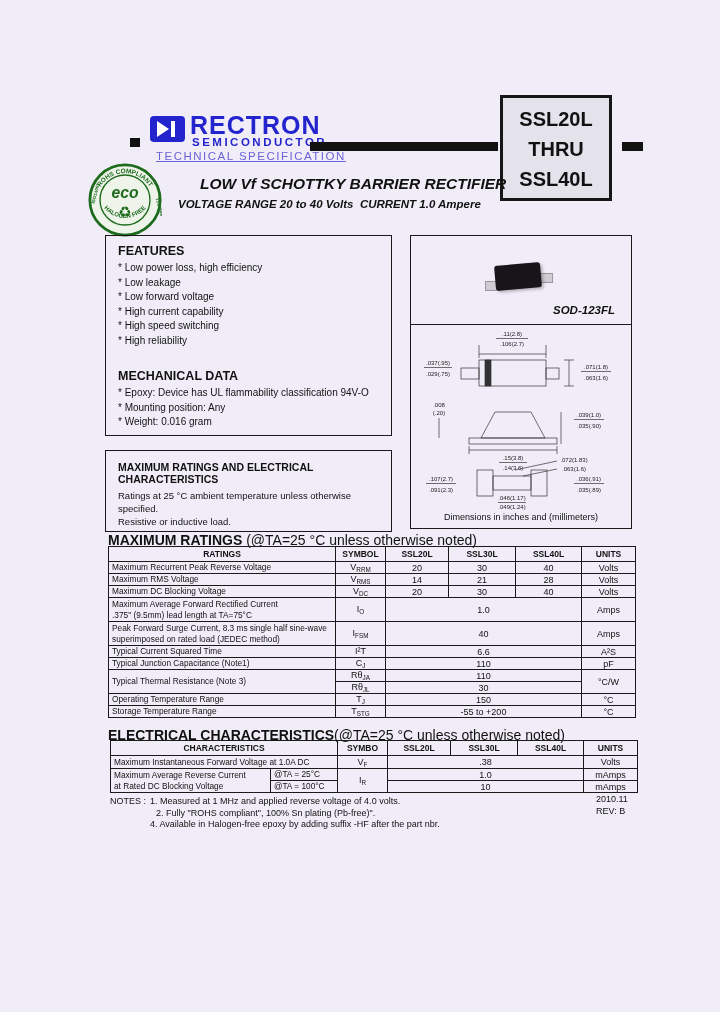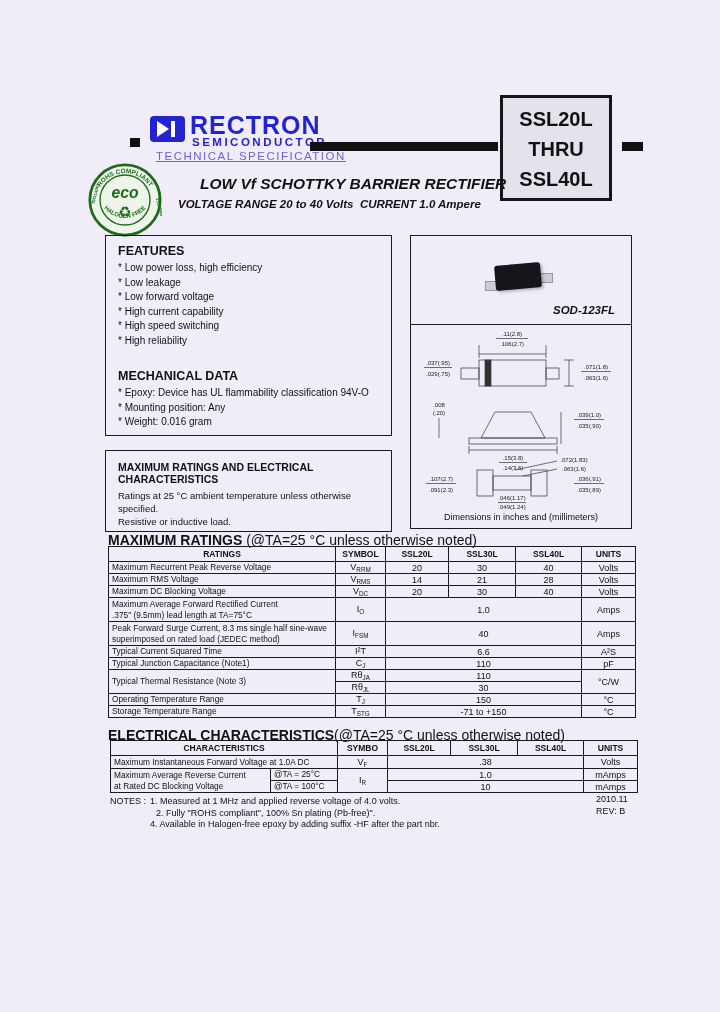--- a/index.html
+++ b/index.html
@@ -265,21 +265,21 @@
     </tr>
     <tr class="h12">
       <td class="rname">Operating Temperature Range</td>
       <td class="sym"><span>T</span><span class="ss">J</span></td>
       <td class="val" colspan="3">150</td>
       <td class="val">°C</td>
     </tr>
     <tr class="h12">
       <td class="rname">Storage Temperature Range</td>
       <td class="sym"><span>T</span><span class="ss">STG</span></td>
-      <td class="val" colspan="3">-71 to +150</td>
+      <td class="val" colspan="3">-55 to +200</td>
       <td class="val">°C</td>
     </tr>
   </tbody>
     </table>
 
   <div class="abs sect-title" style="left:108px;top:727px;">
     <b>ELECTRICAL CHARACTERISTICS</b><span>(@TA=25 °C unless otherwise noted)</span>
   </div>
 
   <table class="spec abs" style="left:110px;top:740px;width:527px;">

